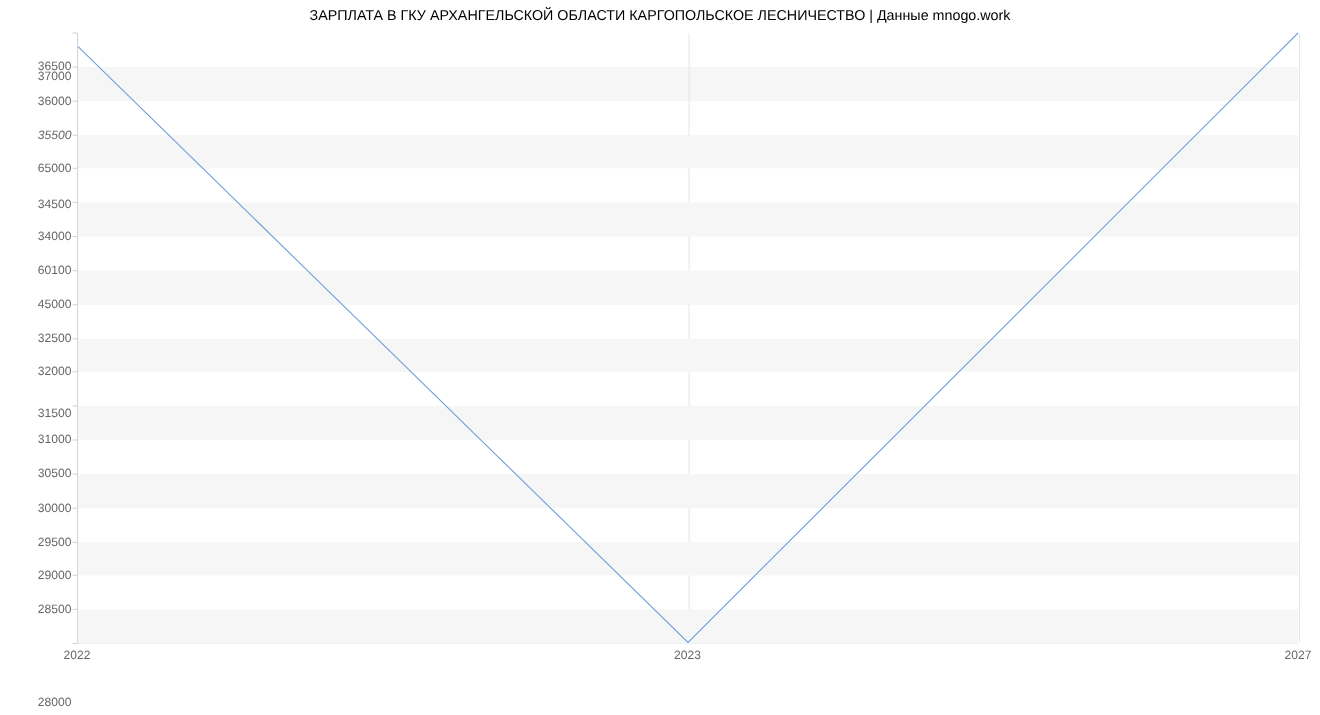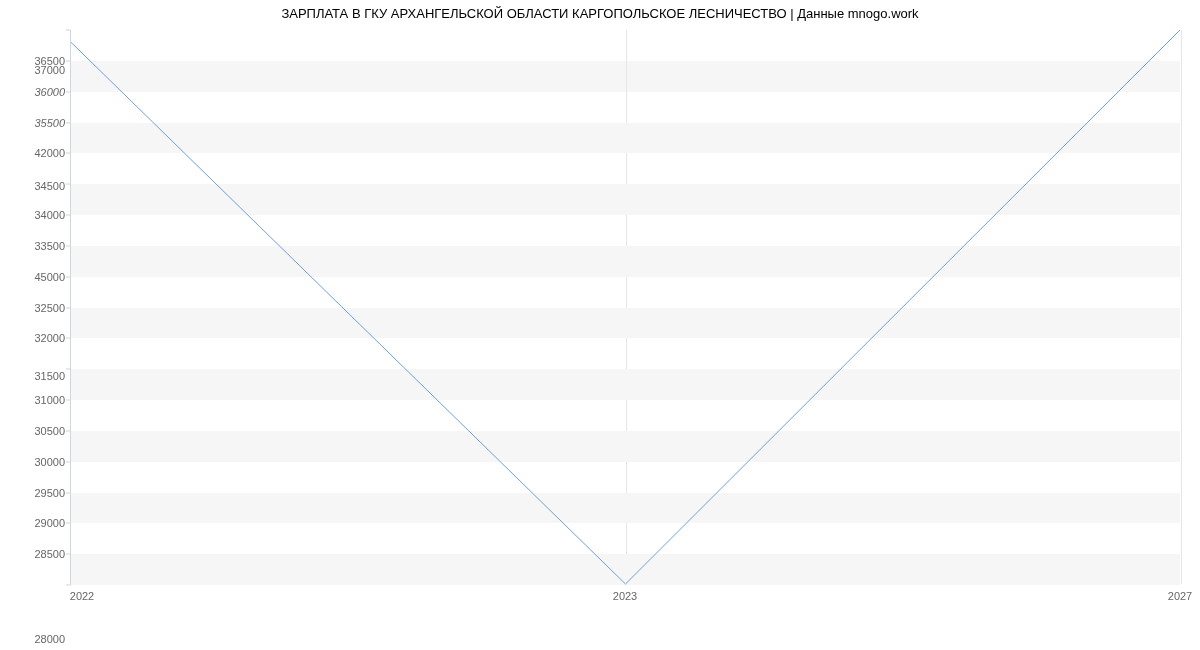--- a/index.html
+++ b/index.html
@@ -124,33 +124,33 @@
       <div class="y-tick" style="top: 400px;">31000</div>
       <div class="y-nub" style="top: 400px;"></div>
       <div class="y-tick" style="top: 376px;">31500</div>
       <div class="y-nub" style="top: 369.167px;"></div>
       <div class="y-tick" style="top: 338.333px;">32000</div>
       <div class="y-nub" style="top: 338.333px;"></div>
       <div class="y-tick" style="top: 307.5px;">32500</div>
       <div class="y-nub" style="top: 307.5px;"></div>
       <div class="y-tick" style="top: 276.667px;">45000</div>
       <div class="y-nub" style="top: 276.667px;"></div>
-      <div class="y-tick" style="top: 245.833px;">33500</div>
+      <div class="y-tick" style="top: 245.833px;">60100</div>
       <div class="y-nub" style="top: 245.833px;"></div>
       <div class="y-tick" style="top: 215px;">34000</div>
       <div class="y-nub" style="top: 215px;"></div>
       <div class="y-tick" style="top: 186px;">34500</div>
       <div class="y-nub" style="top: 184.167px;"></div>
-      <div class="y-tick" style="top: 153.333px;">42000</div>
+      <div class="y-tick" style="top: 153.333px;">65000</div>
       <div class="y-nub" style="top: 153.333px;"></div>
       <div class="y-tick" style="top: 122.5px; font-style: italic;">35500</div>
       <div class="y-nub" style="top: 122.5px;"></div>
-      <div class="y-tick" style="top: 91.6667px; font-style: italic;">36000</div>
+      <div class="y-tick" style="top: 91.6667px;">36000</div>
       <div class="y-nub" style="top: 91.6667px;"></div>
       <div class="y-tick" style="top: 60.8333px;">36500</div>
       <div class="y-nub" style="top: 60.8333px;"></div>
       <div class="y-tick" style="top: 30px; margin-top: 40px;">37000</div>
       <div class="y-nub" style="top: 30px;"></div>
-      <div class="x-tick" style="left: 82px;">2022</div>
+      <div class="x-tick" style="left: 70px;">2022</div>
       <div class="x-tick" style="left: 625px;">2023</div>
       <div class="x-tick" style="left: 1180px;">2027</div>
     </div>
 </div>
 
 </body></html>

